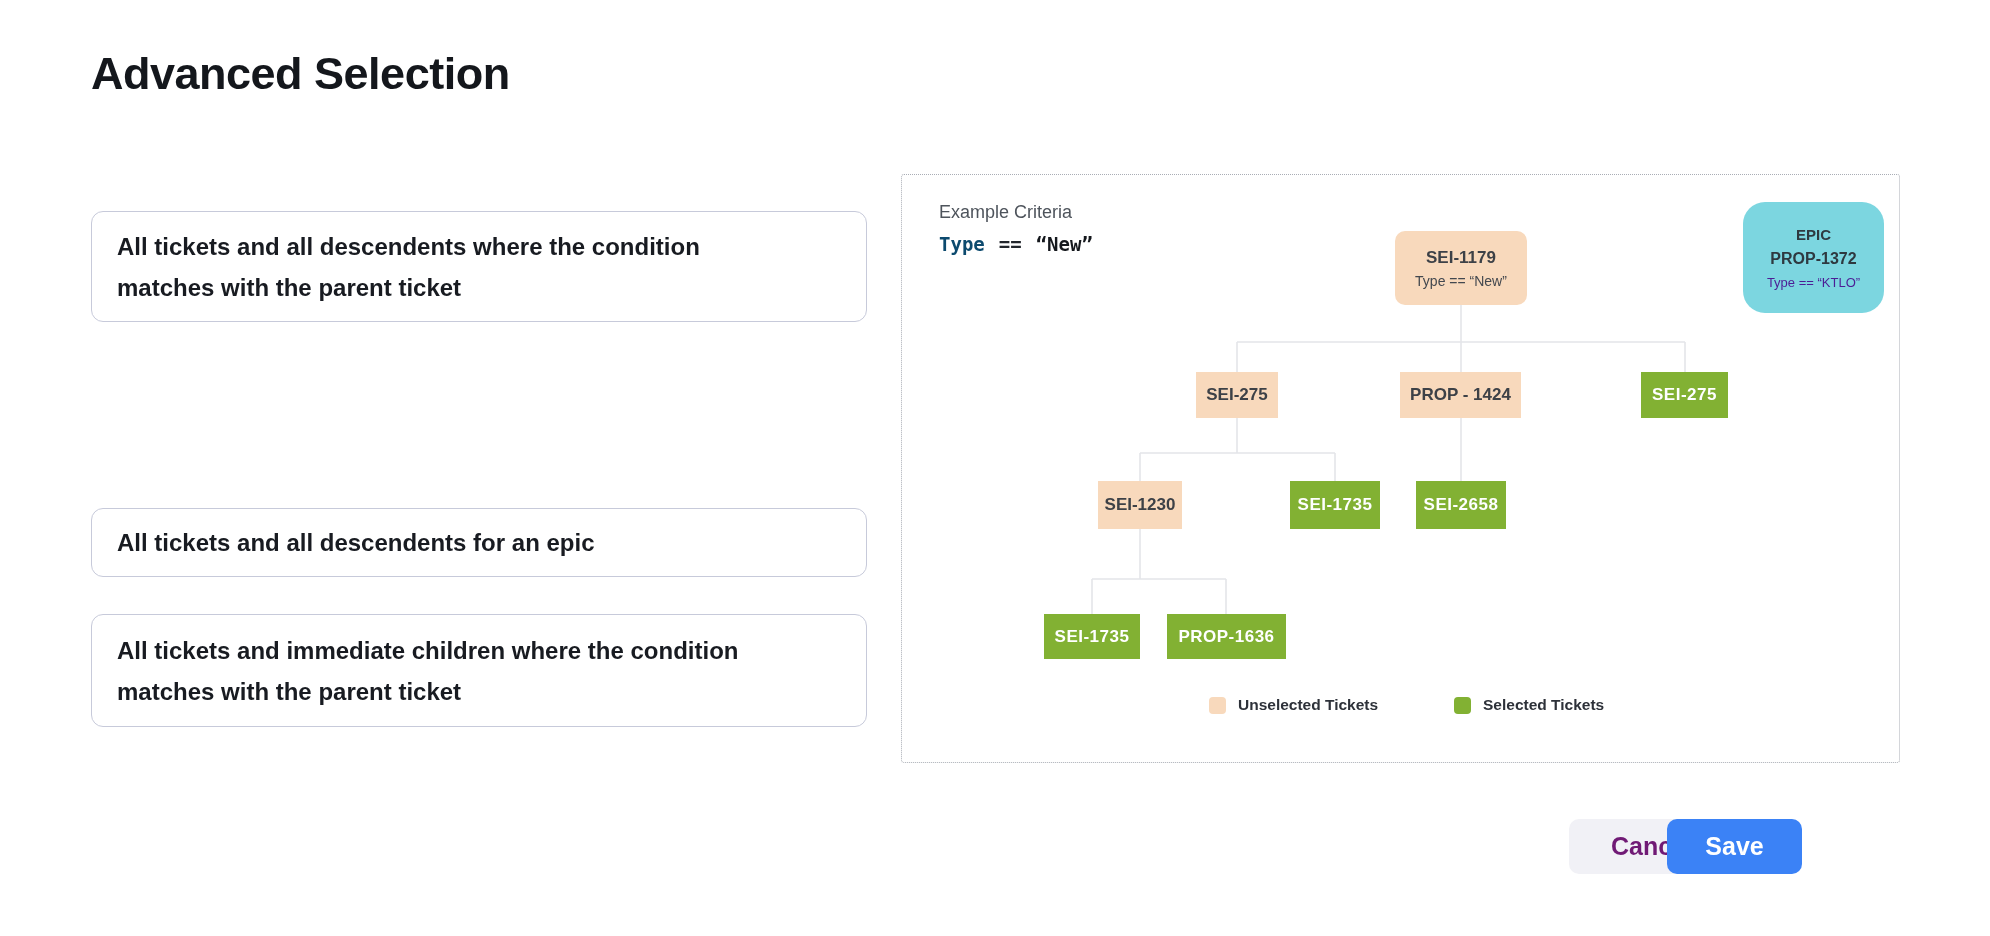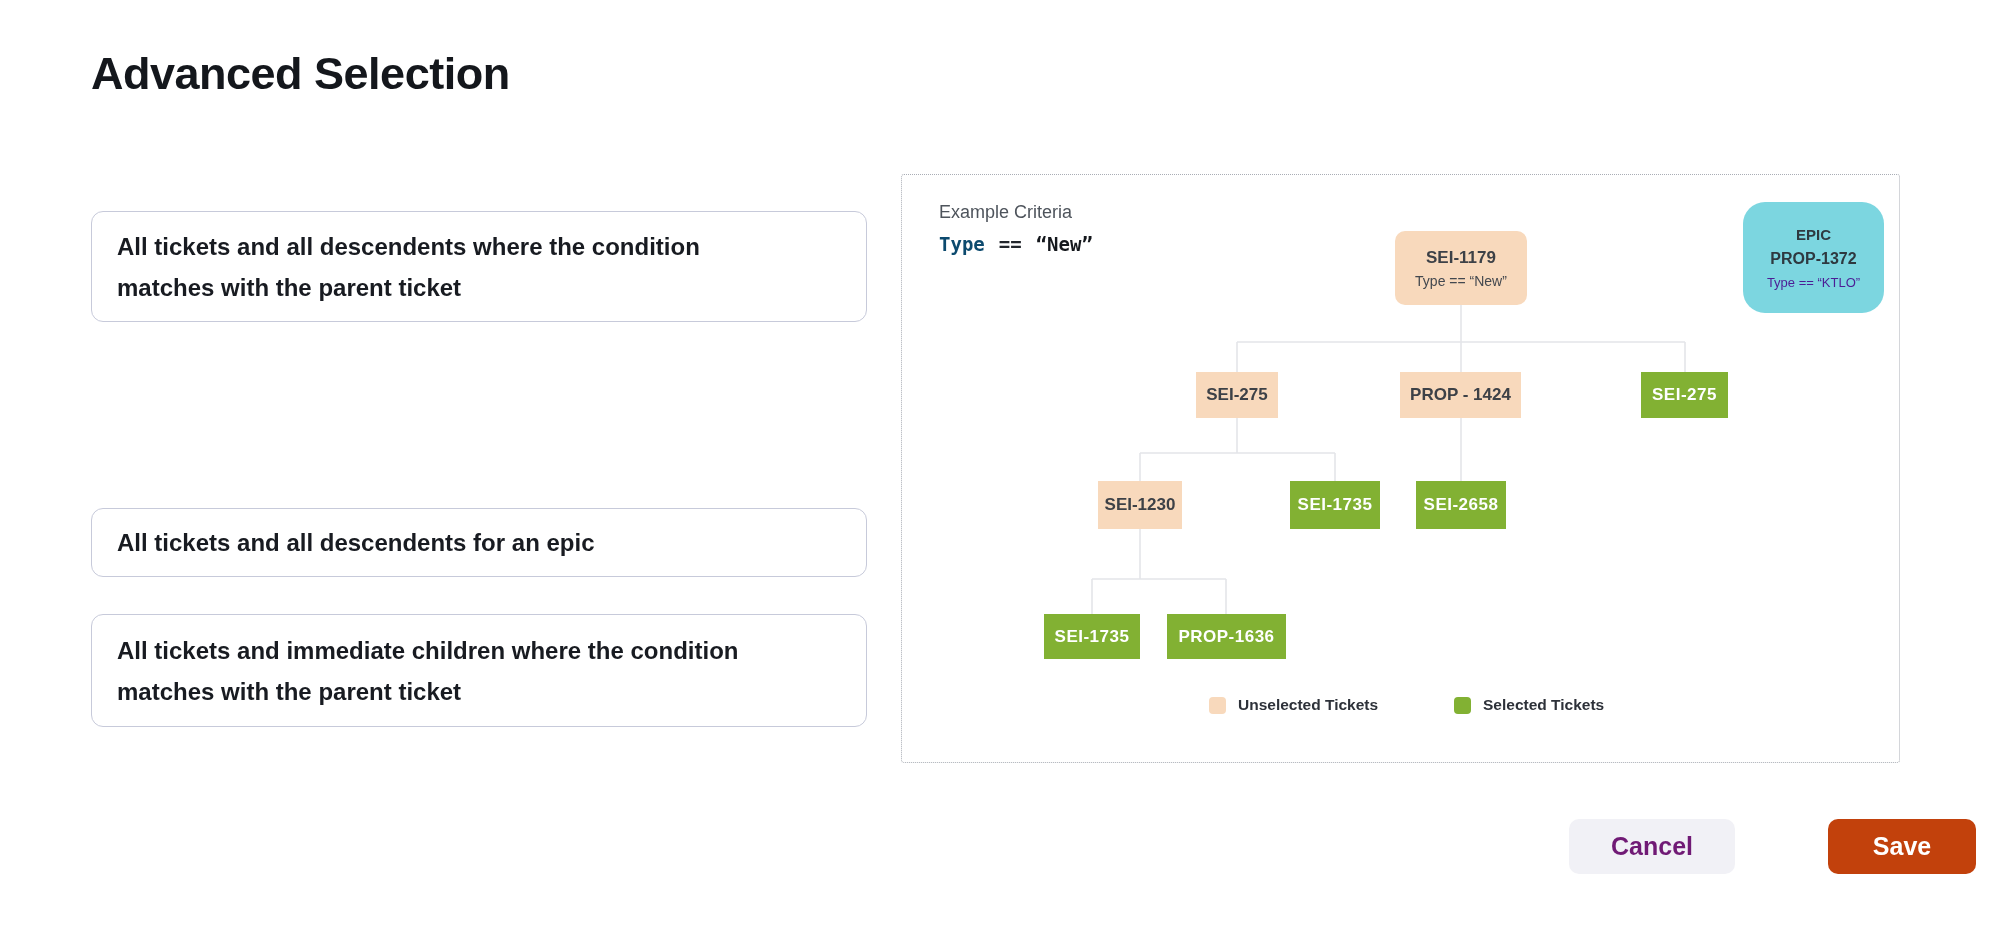--- a/index.html
+++ b/index.html
@@ -69,21 +69,21 @@
   .legend-swatch.selected   { background:#82b133; }
   .legend-label { font-size:15.5px; font-weight:700; color:#2d3139; }
 
   
   .btn {
     position:absolute; top:819px; height:55px; border:none; border-radius:10px;
     font-family:"Liberation Sans", sans-serif; font-size:25px; font-weight:700;
     display:flex; align-items:center; justify-content:center; cursor:pointer;
   }
   .btn-cancel { left:1569px; width:166px; background:#f1f1f6; color:#701a75; }
-  .btn-save   { left:1828px; width:148px; background:#c2410c; color:#ffffff; }
+  .btn-save   { left:1667px; width:135px; background:#3b82f6; color:#ffffff; }
 </style>
 </head>
 <body>
 
 <div class="stage">
 
   <h1 class="page-title">Advanced Selection</h1>
 
   <div class="option-card" style="top:211px; height:111px;">
     <span>All tickets and all descendents where the condition matches with the parent ticket</span>

